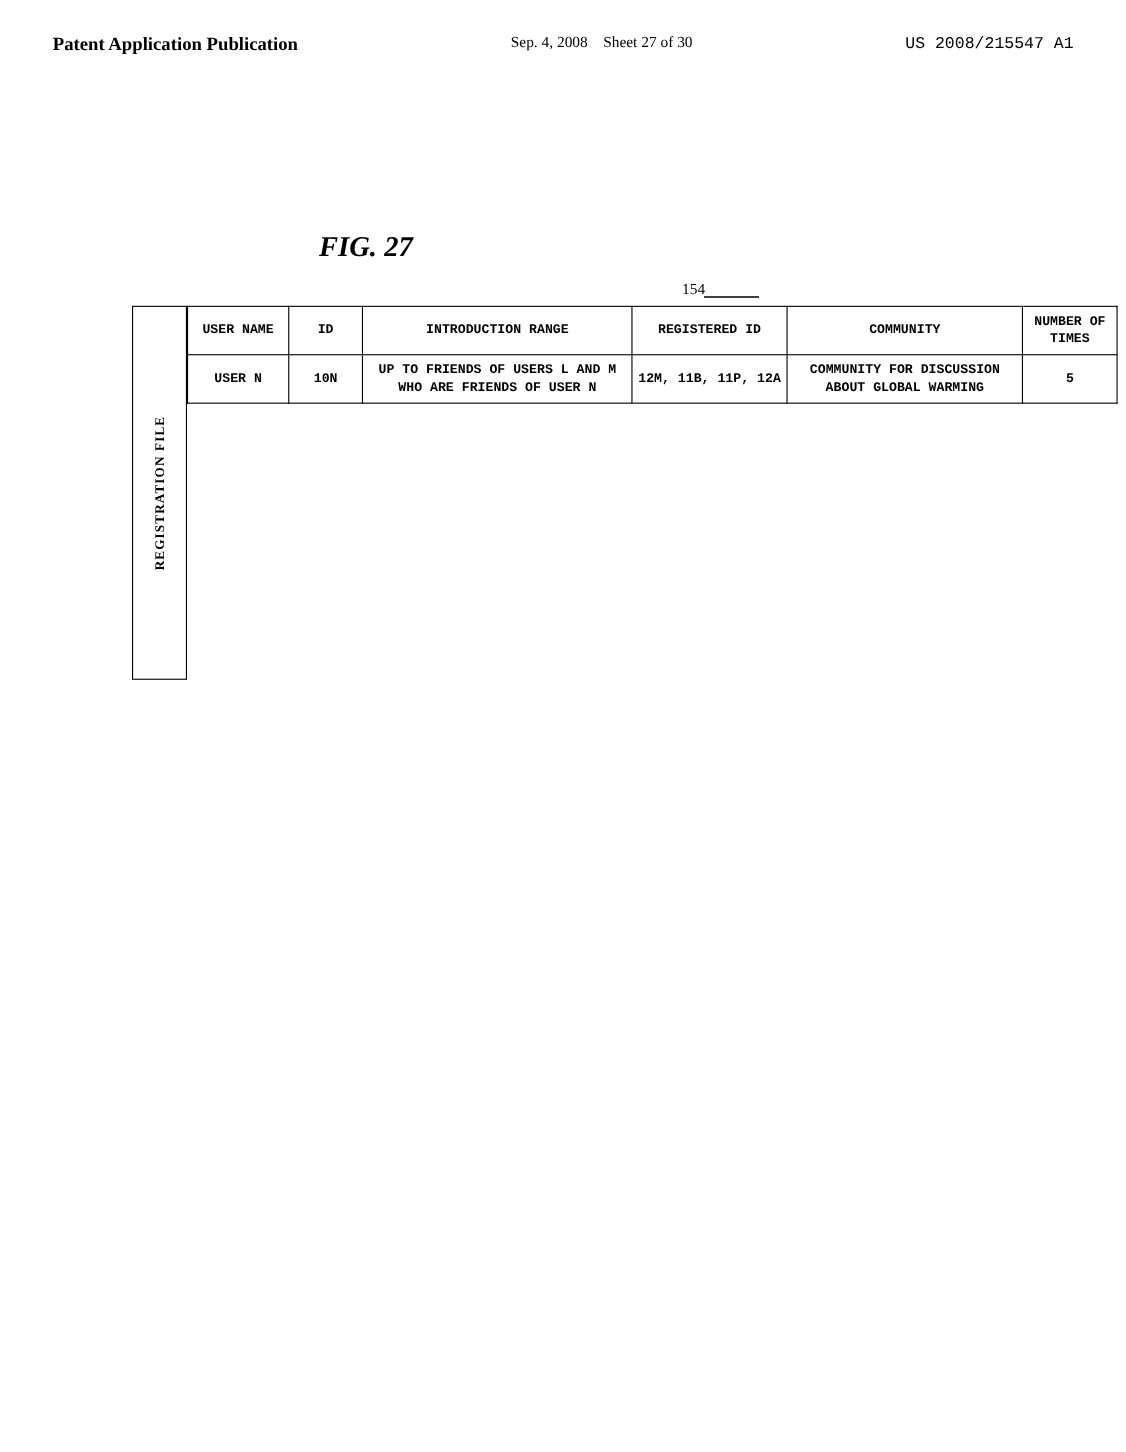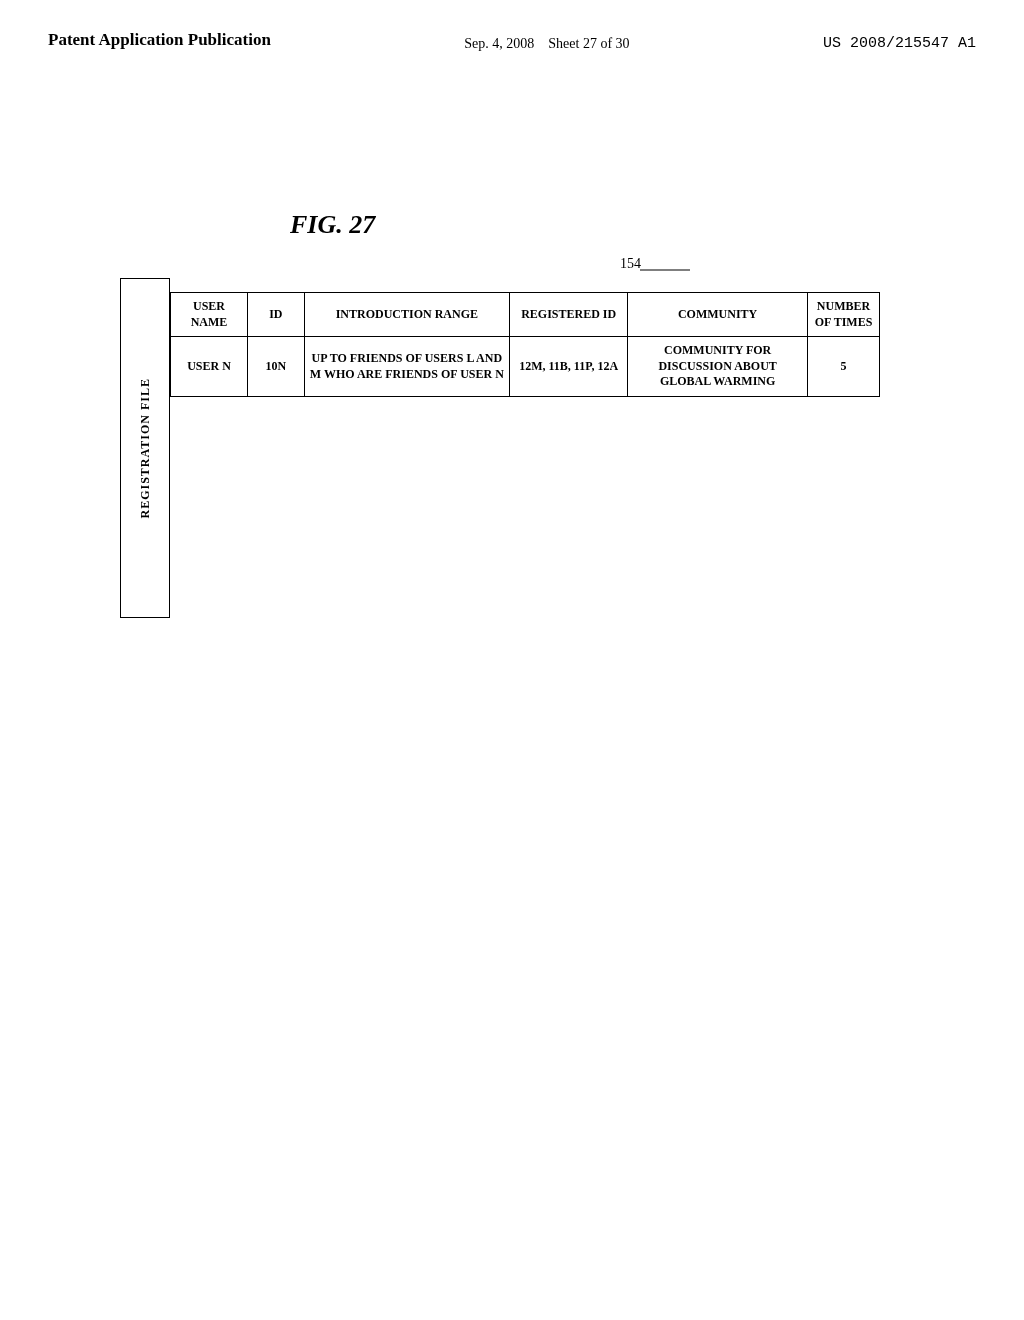--- a/index.html
+++ b/index.html
@@ -9,21 +9,21 @@
       background: #ffffff;
       font-family: 'Times New Roman', Times, serif;
       position: relative;
       overflow: hidden;
     }
 
     
     .header {
       display: flex;
       justify-content: space-between;
-      align-items: flex-end;
+      align-items: flex-start;
       padding: 28px 48px 0 48px;
     }
     .header-left {
       font-size: 17px;
       font-weight: bold;
       line-height: 1.4;
     }
     .header-center {
       font-size: 14px;
       text-align: center;
@@ -116,21 +116,21 @@
     <line x1="0" y1="6" x2="50" y2="6" stroke="#000" stroke-width="1.2"></line>
   </svg>
 </div>
 
 <div style="position:absolute; top:258px; left:120px; width:790px;">
 
   <div style="position:absolute; top:20px; left:0; height:340px; display:flex; align-items:center; justify-content:center; border: 1.5px solid #000; width:50px;">
     <span class="rotated-label">REGISTRATION FILE</span>
   </div>
 
-  <table class="main-table" style="position:relative; left:50px; width:710px; top:34px;">
+  <table class="main-table" style="position:relative; left:50px; width:846px; top:20px;font-family:Liberation Mono, monospace;">
     <thead>
       <tr>
         <th class="username-col">USER NAME</th>
         <th class="id-col">ID</th>
         <th class="intro-range-col">INTRODUCTION
 RANGE</th>
         <th class="reg-id-col">REGISTERED ID</th>
         <th class="community-col">COMMUNITY</th>
         <th class="number-col">NUMBER
 OF TIMES</th>

